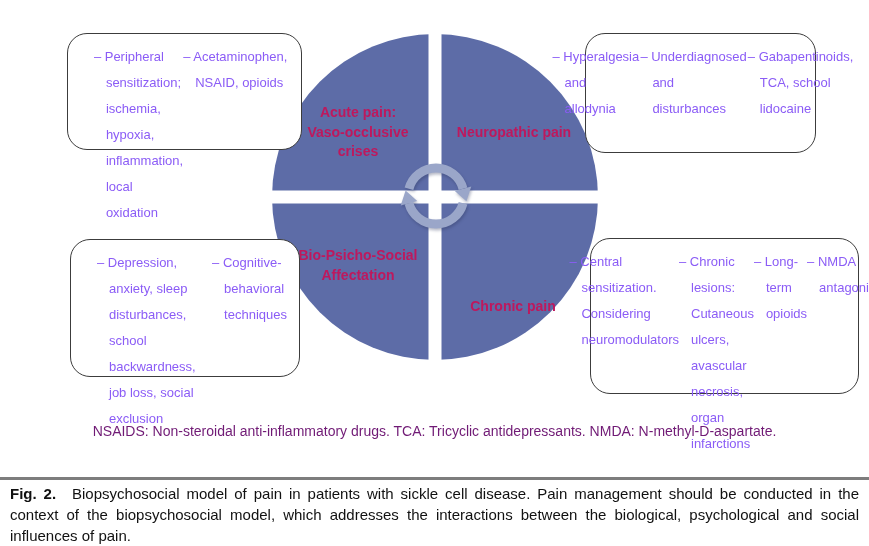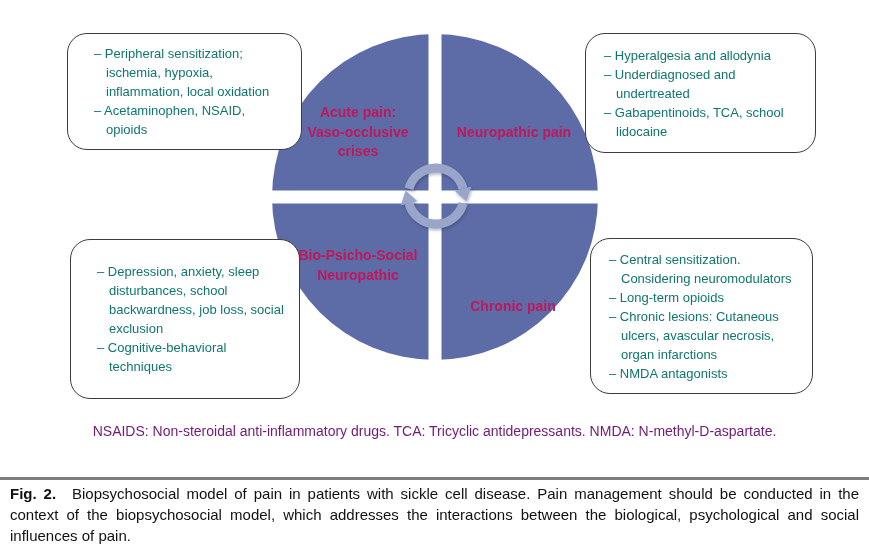--- a/index.html
+++ b/index.html
@@ -36,32 +36,31 @@
   .qlabel.br { left: 156px; top: 223px; margin-top: 40px; }
 
   
   .note-box {
     position: absolute;
     box-sizing: border-box;
     background: #ffffff;
     border: 1.5px solid #3c3c3c;
     border-radius: 20px;
     display: flex;
-    flex-direction: column;
     justify-content: center;
     font-size: 13px;
-    line-height: 19px;
-    color: #0f766e;
+    line-height: 26px;
+    color: #8b5cf6;
     padding: 10px 12px 10px 26px;
     z-index: 2;
   }
   .note-box.tl { left: 67px;  top: 33px;  width: 235px; height: 117px; }
   .note-box.tr { left: 585px; top: 33px;  width: 231px; height: 120px; padding-left: 18px; }
-  .note-box.bl { left: 70px;  top: 239px; width: 230px; height: 160px; }
-  .note-box.br { left: 590px; top: 238px; width: 223px; height: 156px; padding-left: 18px; }
+  .note-box.bl { left: 70px;  top: 239px; width: 230px; height: 138px; }
+  .note-box.br { left: 590px; top: 238px; width: 269px; height: 156px; padding-left: 18px; }
 
   .bullet { padding-left: 12px; text-indent: -12px; margin: 0; }
 
   
   .footnote {
     position: absolute;
     left: 0; right: 0; top: 423px;
     text-align: center;
     font-size: 14px;
     color: #701a75;
@@ -100,41 +99,41 @@
         <polygon points="182.8,157.0 199.3,152.5 194.4,167.3" fill="#9aa6c9"></polygon>
         <path d="M 191.05 169.25 A 28 28 0 0 1 136.95 169.25" fill="none" stroke="#9aa6c9" stroke-width="9"></path>
         <polygon points="145.2,167.0 128.7,171.5 133.6,156.6" fill="#9aa6c9"></polygon>
       </g>
     </svg>
     <div class="qlabel tl">Acute pain:
 Vaso-occlusive
 crises</div>
     <div class="qlabel tr">Neuropathic pain</div>
     <div class="qlabel bl">Bio-Psicho-Social
-Neuropathic</div>
+Affectation</div>
     <div class="qlabel br">Chronic pain</div>
   </div>
 
   <div class="note-box tl">
       <div class="bullet">– Peripheral sensitization; ischemia, hypoxia, inflammation, local oxidation</div>
       <div class="bullet">– Acetaminophen, NSAID, opioids</div>
     </div>
   <div class="note-box tr">
       <div class="bullet">– Hyperalgesia and allodynia</div>
-      <div class="bullet">– Underdiagnosed and undertreated</div>
+      <div class="bullet">– Underdiagnosed and disturbances</div>
       <div class="bullet">– Gabapentinoids, TCA, school lidocaine</div>
     </div>
   <div class="note-box bl">
       <div class="bullet">– Depression, anxiety, sleep disturbances, school backwardness, job loss, social exclusion</div>
       <div class="bullet">– Cognitive-behavioral techniques</div>
     </div>
   <div class="note-box br">
       <div class="bullet">– Central sensitization. Considering neuromodulators</div>
+      <div class="bullet">– Chronic lesions: Cutaneous ulcers, avascular necrosis, organ infarctions</div>
       <div class="bullet">– Long-term opioids</div>
-      <div class="bullet">– Chronic lesions: Cutaneous ulcers, avascular necrosis, organ infarctions</div>
       <div class="bullet">– NMDA antagonists</div>
     </div>
 
   <div class="footnote">NSAIDS: Non-steroidal anti-inflammatory drugs. TCA: Tricyclic antidepressants. NMDA: N-methyl-D-aspartate.</div>
 
   <div class="caption-rule"></div>
   <p class="caption">
     <span class="cap-label">Fig. 2.</span>
     <span>Biopsychosocial model of pain in patients with sickle cell disease. Pain management should be conducted in the context of the biopsychosocial model, which addresses the interactions between the biological, psychological and social influences of pain.</span>
   </p>

